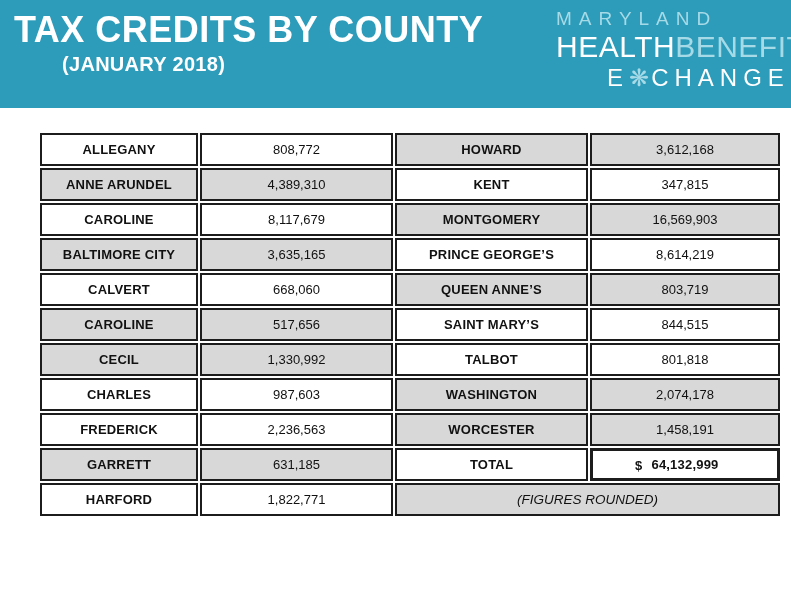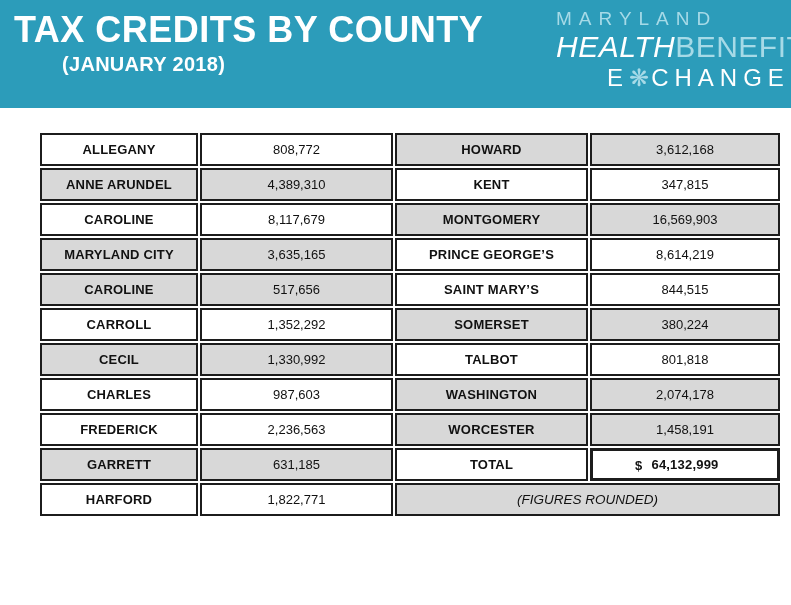--- a/index.html
+++ b/index.html
@@ -17,21 +17,21 @@
   
   .topbar{position:absolute;left:0;top:0;width:791px;height:108px;background:var(--bar_teal);}
   .titles{position:absolute;left:14px;top:10px;color:var(--white);}
   .page-title{font-size:36px;font-weight:700;letter-spacing:.5px;line-height:1.1;}
   .page-subtitle{font-size:20px;font-weight:700;letter-spacing:.3px;margin-top:3px;margin-left:48px;}
 
   
   .logo{position:absolute;left:556px;top:9px;width:400px;line-height:1;}
   .logo-line1{font-size:19px;letter-spacing:7px;color:var(--logo_light);font-weight:400;}
   .logo-line2{font-size:30px;letter-spacing:.5px;margin-top:4px;font-weight:400;white-space:nowrap;}
-  .logo-line2 .strong{color:var(--white);font-style:italic;}
+  .logo-line2 .strong{color:var(--white);}
   .logo-line2 .light{color:var(--logo_light);}
   .logo-line3{font-size:24px;letter-spacing:6px;color:var(--white);margin-top:4px;padding-left:51px;white-space:nowrap;font-weight:400;}
   .logo-line3 .x{color:var(--logo_light);letter-spacing:2px;}
 
   
   .county-table{position:absolute;left:38px;top:131px;width:744px;
     border-collapse:separate;border-spacing:2px;table-layout:fixed;}
   .county-table td{height:33px;border:2px solid var(--border_dark);
     background:var(--white);color:var(--text_dark);
     text-align:center;vertical-align:middle;font-size:13px;padding:0 16px;overflow:hidden;}
@@ -83,36 +83,36 @@
           <td class="bold">KENT</td>
           <td>347,815</td>
         </tr>
         <tr>
           <td class="bold">CAROLINE</td>
           <td>8,117,679</td>
           <td class="gray bold">MONTGOMERY</td>
           <td class="gray">16,569,903</td>
         </tr>
         <tr>
-          <td class="gray bold">MARYLAND CITY</td>
+          <td class="gray bold">BALTIMORE CITY</td>
           <td class="gray">3,635,165</td>
           <td class="bold">PRINCE GEORGE’S</td>
           <td>8,614,219</td>
+        </tr>
+        <tr>
+          <td class="bold">CALVERT</td>
+          <td>668,060</td>
+          <td class="gray bold">QUEEN ANNE’S</td>
+          <td class="gray">803,719</td>
         </tr>
         <tr>
           <td class="gray bold">CAROLINE</td>
           <td class="gray">517,656</td>
           <td class="bold">SAINT MARY’S</td>
           <td>844,515</td>
-        </tr>
-        <tr>
-          <td class="bold">CARROLL</td>
-          <td>1,352,292</td>
-          <td class="gray bold">SOMERSET</td>
-          <td class="gray">380,224</td>
         </tr>
         <tr>
           <td class="gray bold">CECIL</td>
           <td class="gray">1,330,992</td>
           <td class="bold">TALBOT</td>
           <td>801,818</td>
         </tr>
         <tr>
           <td class="bold">CHARLES</td>
           <td>987,603</td>

